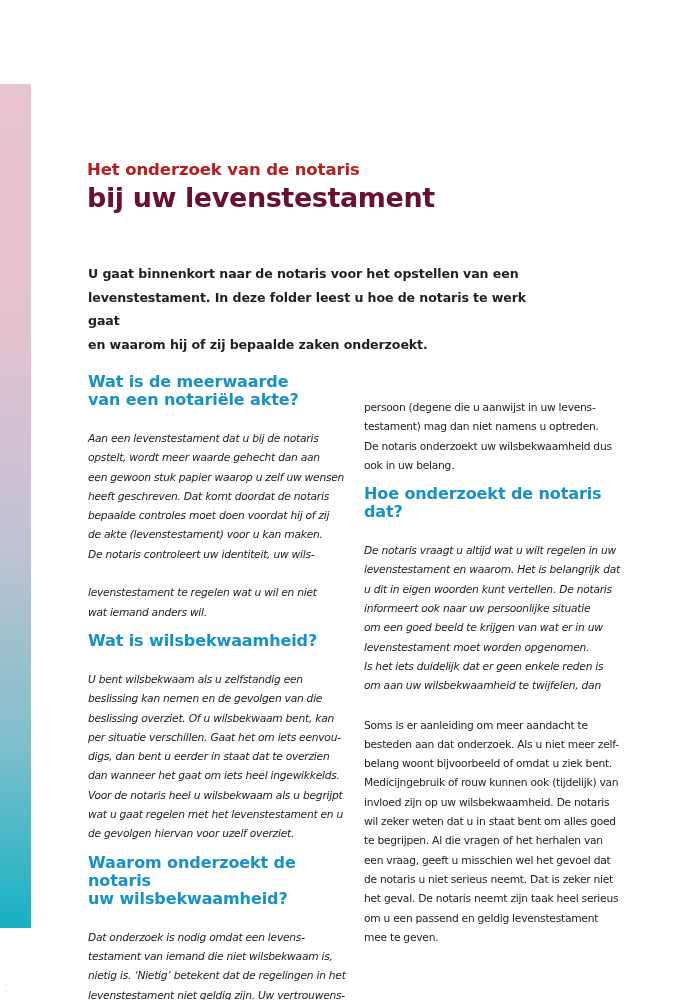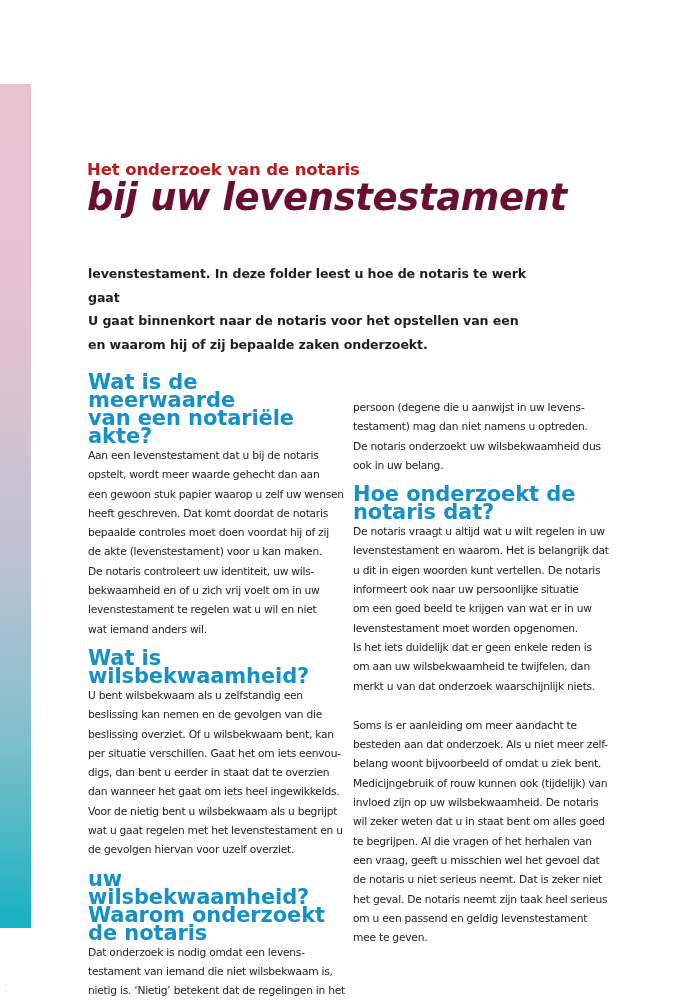--- a/index.html
+++ b/index.html
@@ -13,100 +13,100 @@
     }
     .page-num {
       position: absolute; left: 3px; top: 899px; font-size: 10px; color: #e8f8fa;
       font-family: "DejaVu Sans", sans-serif;
     }
     .title-wrap { position: absolute; left: 87px; top: 159px; }
     .title-sub {
       font-size: 16.5px; font-weight: bold; color: #b91c1c; letter-spacing: -0.1px; line-height: 22px;
     }
     .title-main {
-      font-size: 37px; font-weight: bold; color: #6b0f30; line-height: 34px; letter-spacing: -0.4px; font-style: italic;
+      font-size: 27px; font-weight: bold; color: #6b0f30; line-height: 34px; letter-spacing: -0.4px;
     }
     .intro {
       position: absolute; left: 88px; top: 262px; width: 460px;
       font-size: 12.6px; font-weight: bold; line-height: 23.5px; color: #1f1f1f; letter-spacing: -0.1px;
     }
     .col { position: absolute; width: 262px; }
     .col-left { left: 88px; top: 373px; }
-    .col-right { left: 353px; top: 398px; }
+    .col-right { left: 364px; top: 398px; }
     h2 {
-      margin: 0; color: #1591c8; font-size: 21px; font-weight: bold; line-height: 18px; letter-spacing: -0.1px;
+      margin: 0; color: #1591c8; font-size: 16px; font-weight: bold; line-height: 18px; letter-spacing: -0.1px;
     }
     p {
       margin: 0; font-size: 10.7px; line-height: 19.3px; color: #222; letter-spacing: -0.25px;
     }
-    .gap-h { margin-top: 1px; }
+    .gap-h { margin-top: 20px; font-style: italic; }
     .sec-gap { height: 10px; }
   </style>
 </head>
 <body>
 
 <div class="side-band">
   <span class="page-num">1</span>
 </div>
 
 <div class="title-wrap">
   <div class="title-sub">Het onderzoek van de notaris</div>
   <div class="title-main">bij uw levenstestament</div>
 </div>
 
 <div class="intro">
+  <div>U gaat binnenkort naar de notaris voor het opstellen van een</div>
   <div>levenstestament. In deze folder leest u hoe de notaris te werk gaat</div>
-  <div>U gaat binnenkort naar de notaris voor het opstellen van een</div>
   <div>en waarom hij of zij bepaalde zaken onderzoekt.</div>
 </div>
 
 <div class="col col-left">
 
   <section>
     <h2>
       <div>Wat is de meerwaarde</div>
       <div>van een notariële akte?</div>
     </h2>
     <p class="gap-h">
       <span>Aan een levenstestament dat u bij de notaris</span><br>
       <span>opstelt, wordt meer waarde gehecht dan aan</span><br>
       <span>een gewoon stuk papier waarop u zelf uw wensen</span><br>
       <span>heeft geschreven. Dat komt doordat de notaris</span><br>
       <span>bepaalde controles moet doen voordat hij of zij</span><br>
       <span>de akte (levenstestament) voor u kan maken.</span><br>
       <span>De notaris controleert uw identiteit, uw wils-</span><br>
-      <span>bekwaamheid en of u zich vrij voelt om in uw</span><br>
+      <br>
       <span>levenstestament te regelen wat u wil en niet</span><br>
       <span>wat iemand anders wil.</span>
     </p>
   </section>
   <div class="sec-gap"></div>
 
   <section>
     <h2>
       <div>Wat is wilsbekwaamheid?</div>
     </h2>
     <p class="gap-h">
       <span>U bent wilsbekwaam als u zelfstandig een</span><br>
       <span>beslissing kan nemen en de gevolgen van die</span><br>
       <span>beslissing overziet. Of u wilsbekwaam bent, kan</span><br>
       <span>per situatie verschillen. Gaat het om iets eenvou-</span><br>
       <span>digs, dan bent u eerder in staat dat te overzien</span><br>
       <span>dan wanneer het gaat om iets heel ingewikkelds.</span><br>
-      <span>Voor de nietig bent u wilsbekwaam als u begrijpt</span><br>
+      <span>Voor de notaris heel u wilsbekwaam als u begrijpt</span><br>
       <span>wat u gaat regelen met het levenstestament en u</span><br>
       <span>de gevolgen hiervan voor uzelf overziet.</span>
     </p>
   </section>
   <div class="sec-gap"></div>
 
   <section>
     <h2>
+      <div>Waarom onderzoekt de notaris</div>
       <div>uw wilsbekwaamheid?</div>
-      <div>Waarom onderzoekt de notaris</div>
     </h2>
     <p class="gap-h">
       <span>Dat onderzoek is nodig omdat een levens-</span><br>
       <span>testament van iemand die niet wilsbekwaam is,</span><br>
       <span>nietig is. ‘Nietig’ betekent dat de regelingen in het</span><br>
       <span>levenstestament niet geldig zijn. Uw vertrouwens-</span>
     </p>
   </section>
 </div>
 
@@ -124,21 +124,20 @@
     </h2>
     <p class="gap-h">
       <span>De notaris vraagt u altijd wat u wilt regelen in uw</span><br>
       <span>levenstestament en waarom. Het is belangrijk dat</span><br>
       <span>u dit in eigen woorden kunt vertellen. De notaris</span><br>
       <span>informeert ook naar uw persoonlijke situatie</span><br>
       <span>om een goed beeld te krijgen van wat er in uw</span><br>
       <span>levenstestament moet worden opgenomen.</span><br>
       <span>Is het iets duidelijk dat er geen enkele reden is</span><br>
       <span>om aan uw wilsbekwaamheid te twijfelen, dan</span><br>
-      <span>merkt u van dat onderzoek waarschijnlijk niets.</span>
     </p>
     <p style="margin-top:20px;">
       <span>Soms is er aanleiding om meer aandacht te</span><br>
       <span>besteden aan dat onderzoek. Als u niet meer zelf-</span><br>
       <span>belang woont bijvoorbeeld of omdat u ziek bent.</span><br>
       <span>Medicijngebruik of rouw kunnen ook (tijdelijk) van</span><br>
       <span>invloed zijn op uw wilsbekwaamheid. De notaris</span><br>
       <span>wil zeker weten dat u in staat bent om alles goed</span><br>
       <span>te begrijpen. Al die vragen of het herhalen van</span><br>
       <span>een vraag, geeft u misschien wel het gevoel dat</span><br>

